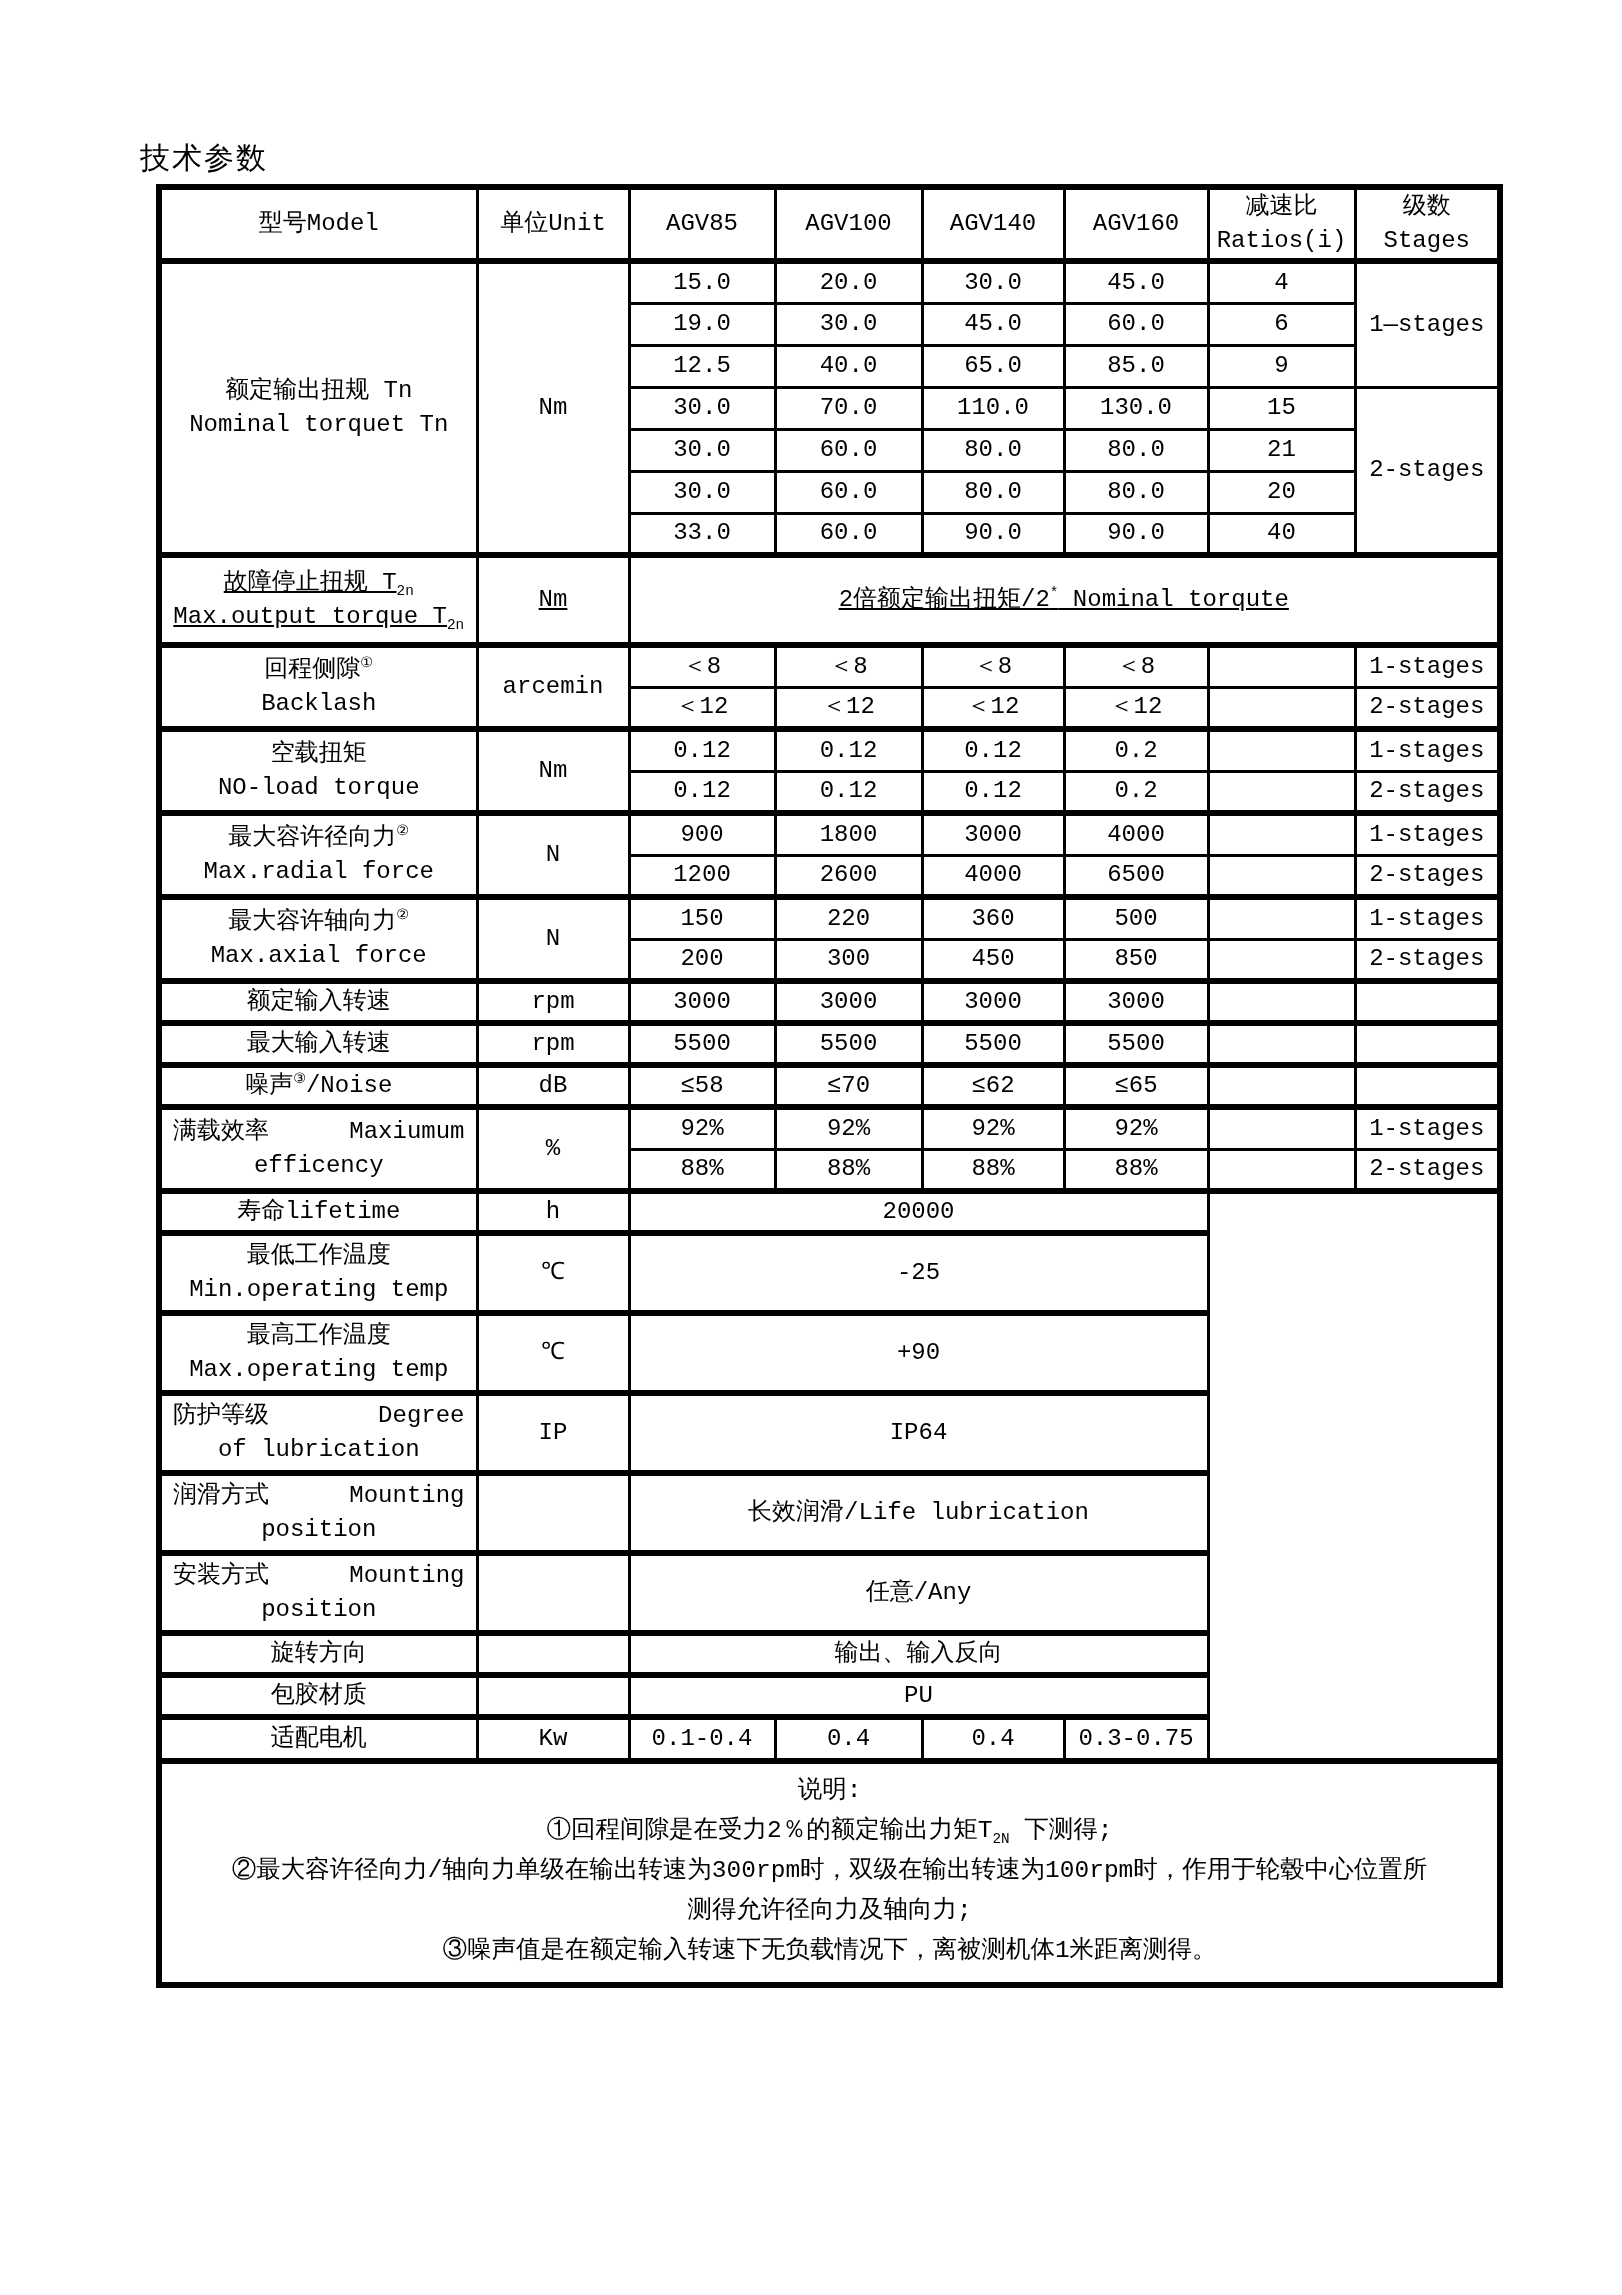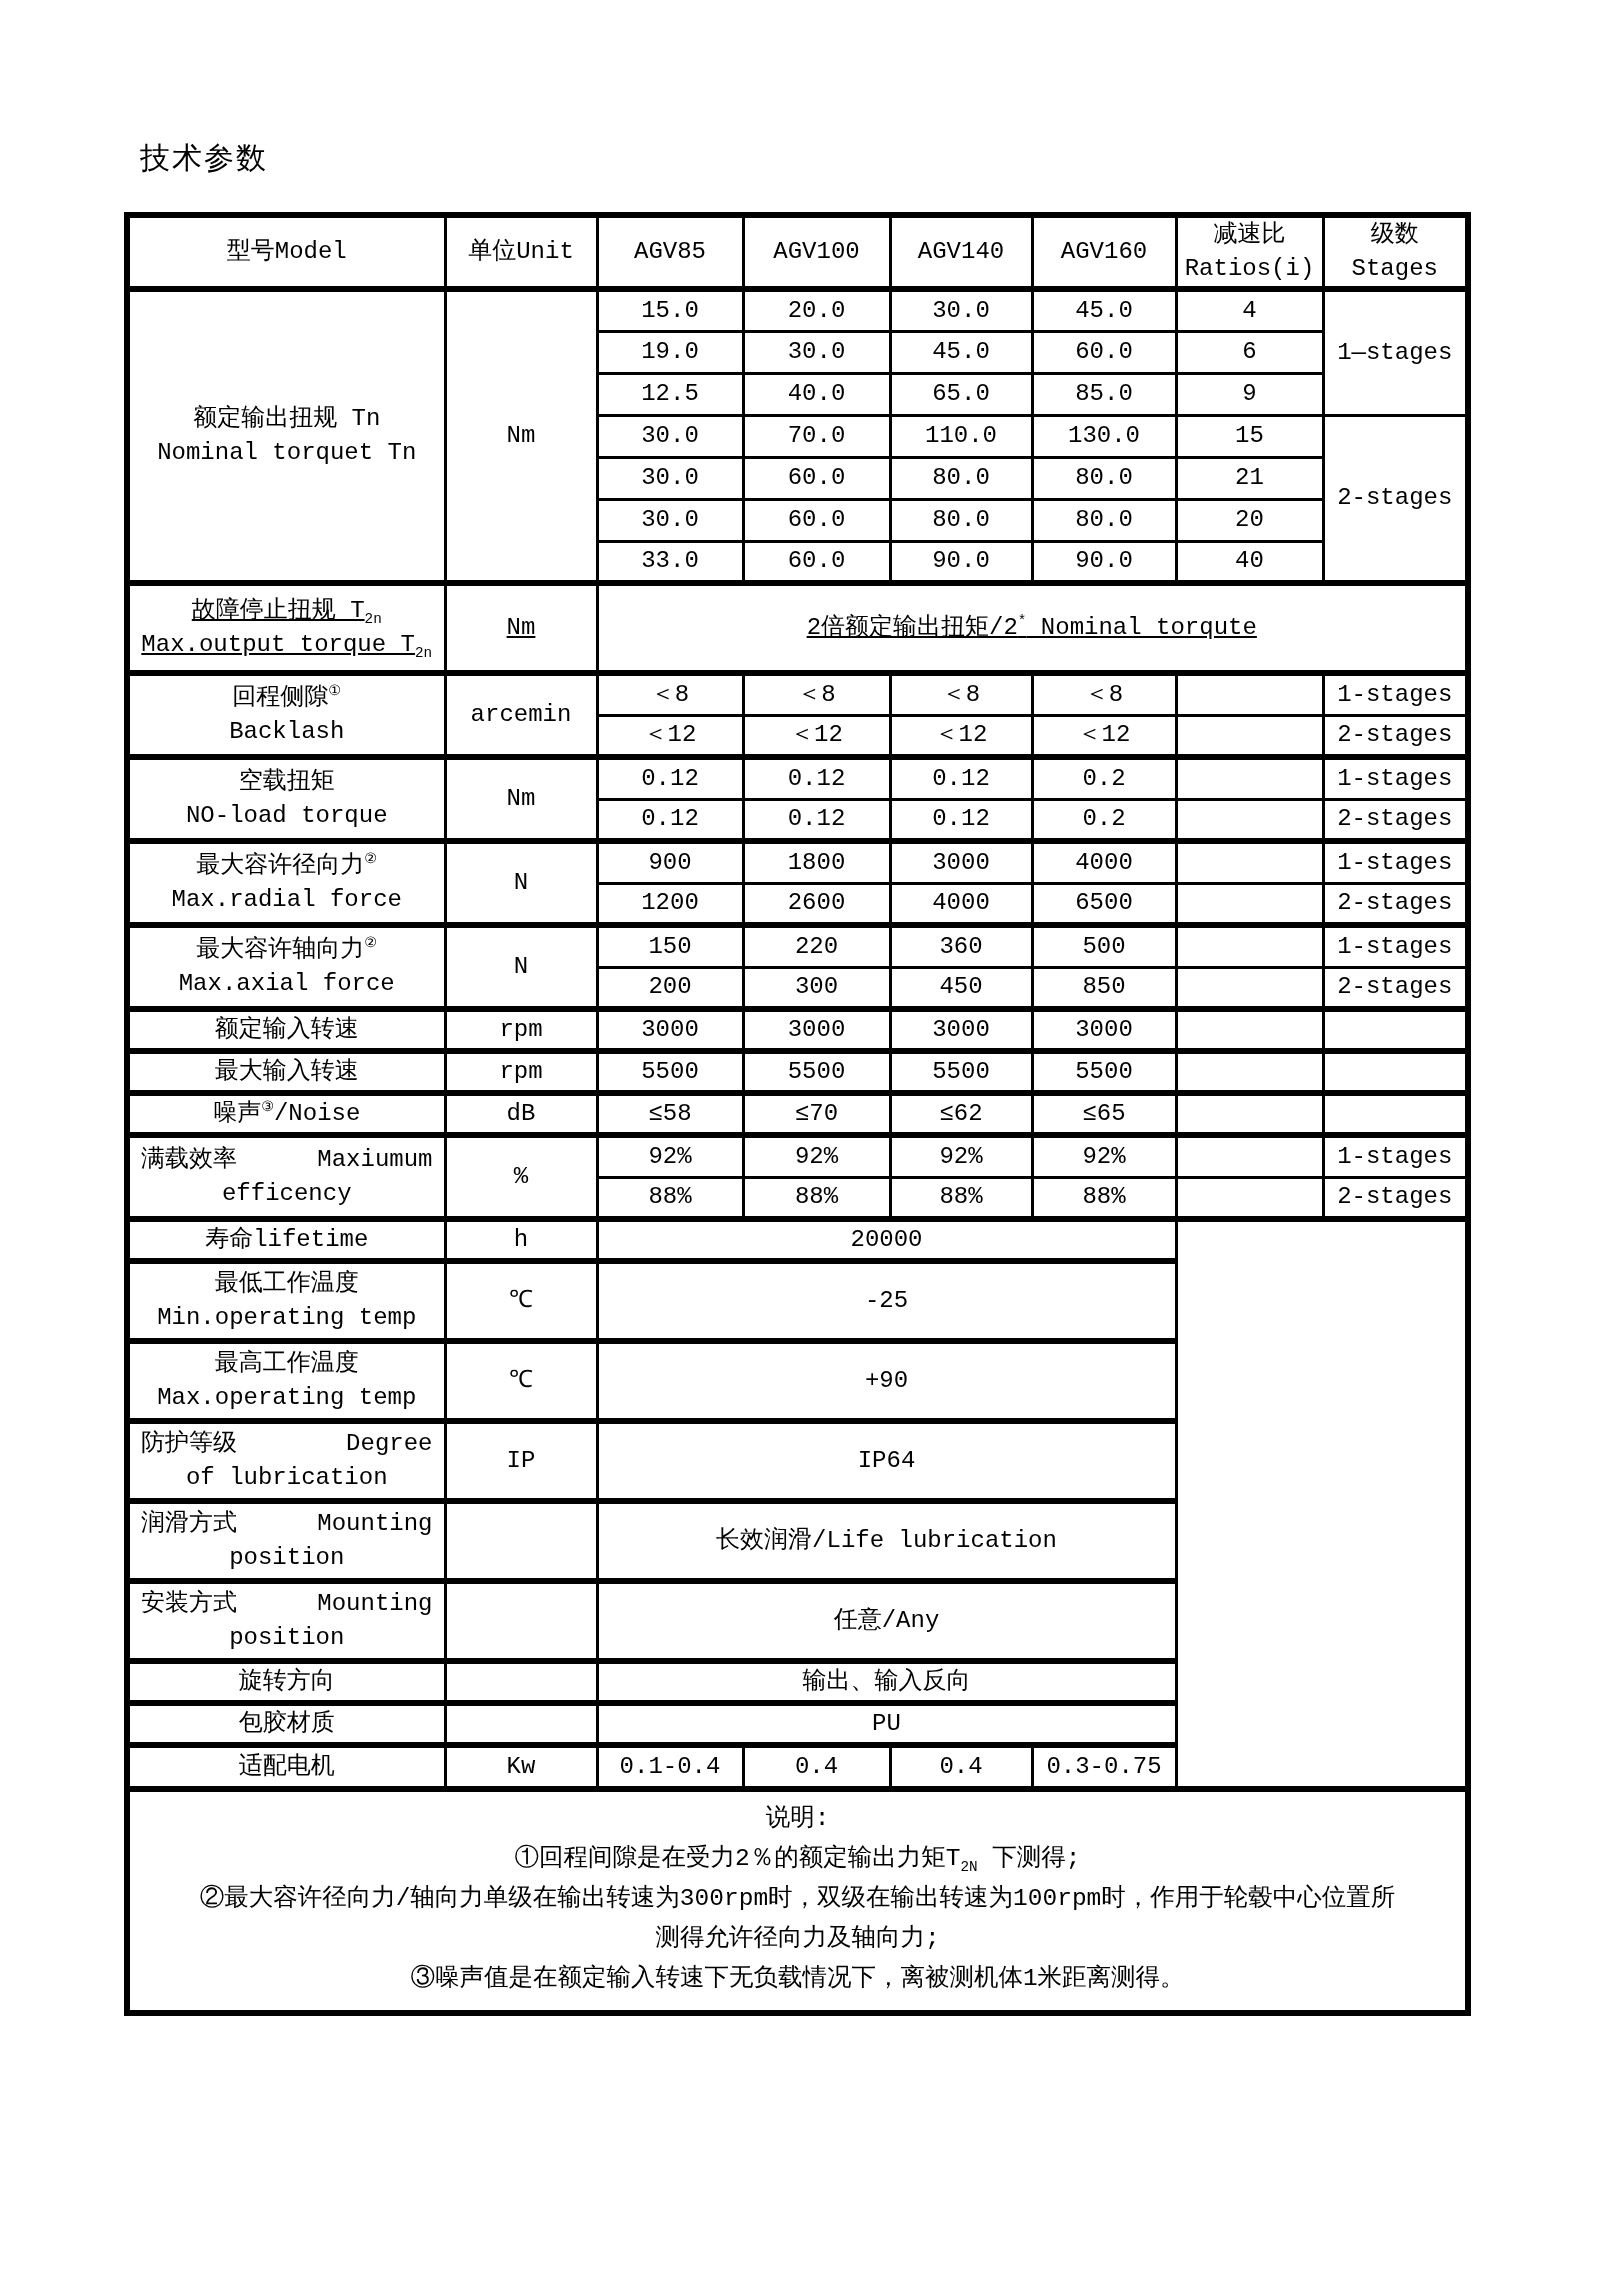--- a/index.html
+++ b/index.html
@@ -8,25 +8,24 @@
     width: 1623px; height: 2295px;
     background: #ffffff; color: #000000;
     font-family: "Liberation Mono", "DejaVu Sans Mono", monospace;
     position: relative;
   }
   .title {
     position: absolute; left: 140px; top: 127px;
     font-size: 30px; letter-spacing: 2px; margin-top: 11px;
   }
   table.spec {
-    position: absolute; left: 124px; top: 184px;
+    position: absolute; left: 156px; top: 184px;
     width: 1342px;
     border-collapse: collapse; table-layout: fixed;
     border: 6.1px solid #000;
-    margin-top: 28px;
   }
   td {
     border: 3.4px solid #000;
     text-align: center; vertical-align: middle;
     font-size: 24px; padding: 0; overflow: hidden;
     line-height: 1.35;
   }
   td.sb { border-bottom-width: 6.1px; }
   tr.h100 { height: 68px; }
   tr.h62  { height: 42px; }

